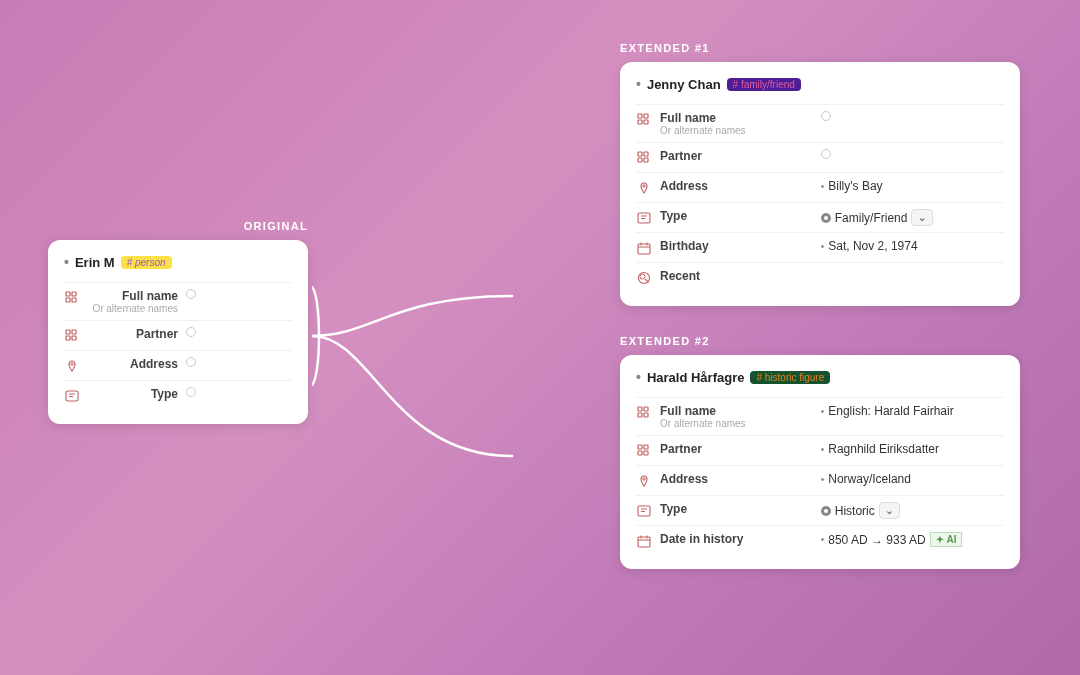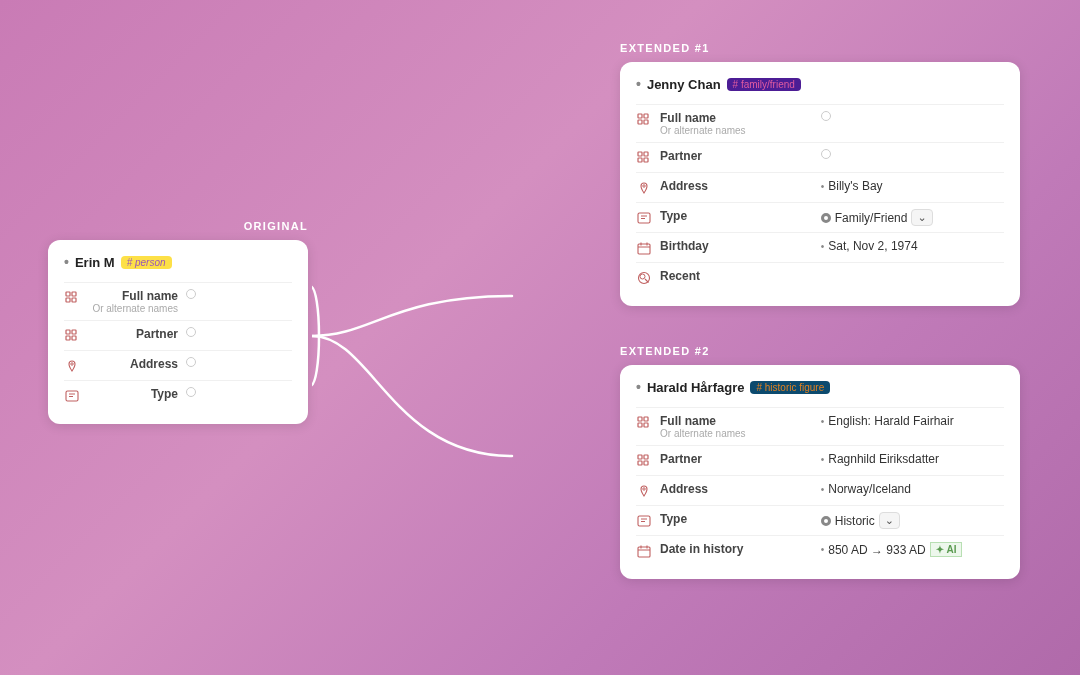--- a/index.html
+++ b/index.html
@@ -44,21 +44,21 @@
 
     .tag {
       font-size: 10px;
       font-weight: 500;
       padding: 1px 6px;
       border-radius: 4px;
     }
 
     .tag-person { color: #9b59b6; background: #fde047; font-style: italic; }
     .tag-family { color: #e05aa0; background: #4c1d95; }
-    .tag-historic { color: #e08020; background: #0c4a6e; }
+    .tag-historic { color: #e08020; background: #14532d; }
 
     .field-row {
       display: flex;
       align-items: flex-start;
       padding: 6px 0;
       border-top: 1px solid #f0f0f0;
       gap: 8px;
     }
 
     .field-icon {
@@ -157,21 +157,21 @@
       top: 42px;
     }
 
     .extended1-section .card {
       width: 400px;
     }
 
     .extended2-section {
       position: absolute;
       right: 60px;
-      top: 345px;
+      top: 335px;
       padding-left: 42px;
     }
 
     .extended2-section .card {
       width: 400px;
     }
 
     
     .connector {
       position: absolute;

